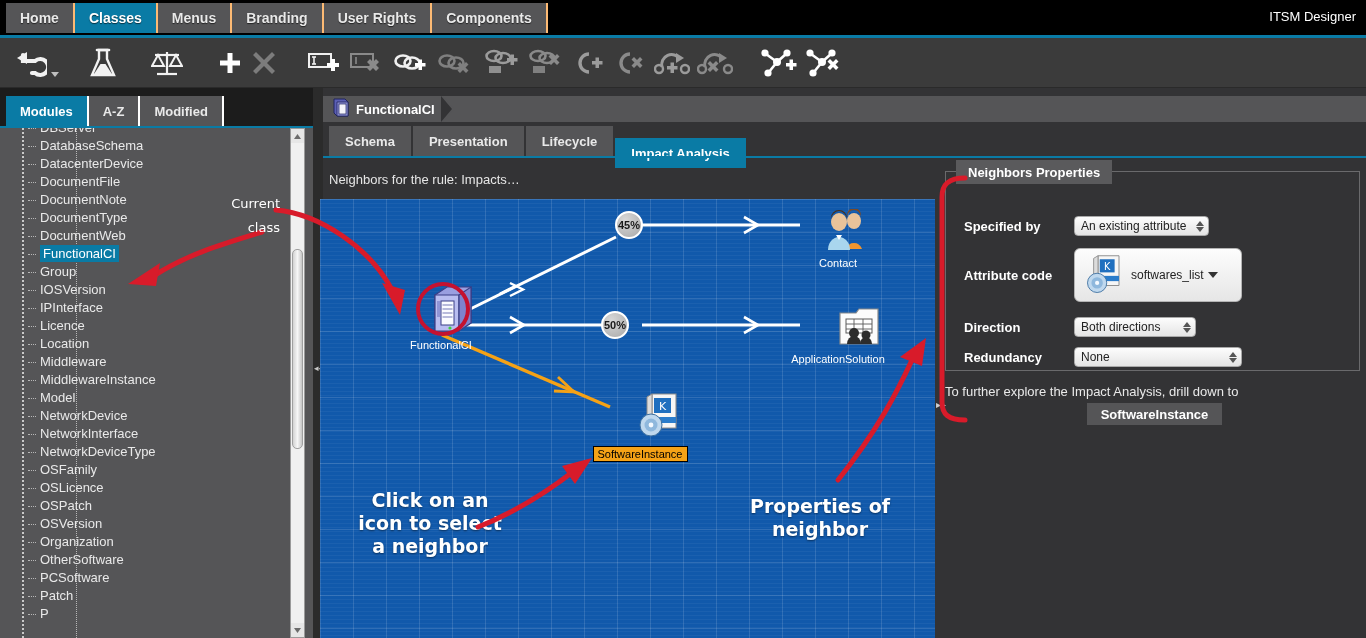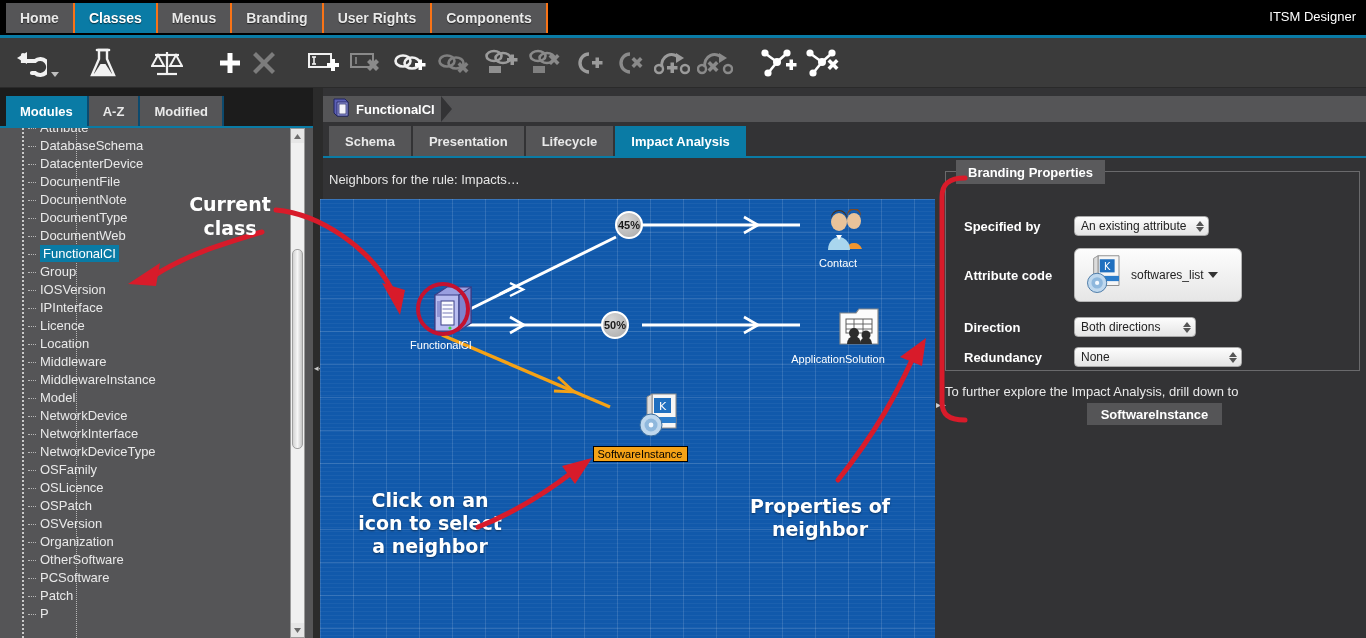--- a/index.html
+++ b/index.html
@@ -12,21 +12,21 @@
 
   
   .topbar {
     position: absolute; left:0; top:0; width:1366px; height:35px;
     background:#000;
   }
   .menu-tabs { position:absolute; left:6px; top:3px; display:flex; }
   .menu-tab {
     height:30px; padding:0 14px; display:flex; align-items:center;
     background:#555557; color:#e9e9e9; font-size:14px; font-weight:bold;
-    border-right:2px solid #f97316; cursor:pointer;
+    border-right:2px solid #fdba74; cursor:pointer;
     text-shadow: 0 1px 1px rgba(0,0,0,.6);
   }
   .menu-tab.active { background:#0a7ba5; color:#fff; }
   .app-title {
     position:absolute; right:10px; top:9px;
     color:#ffffff; font-size:13px; font-weight:normal;
   }
   .accent-line {
     position:absolute; left:0; top:35px; width:1366px; height:3px;
     background:#0a7ba5;
@@ -49,21 +49,21 @@
 
   
   .sidebar {
     position:absolute; left:0; top:88px; width:313px; height:550px;
     background:#1c1c1c;
   }
   .side-tabs { position:absolute; left:6px; top:8px; display:flex; }
   .side-tab {
     height:30px; padding:0 14px; display:flex; align-items:center;
     background:#555557; color:#e9e9e9; font-size:13px; font-weight:bold;
-    border-right:2px solid #0c4a6e; cursor:pointer;
+    border-right:2px solid #ffffff; cursor:pointer;
   }
   .side-tab.active { background:#0a7ba5; color:#fff; }
   .side-accent {
     position:absolute; left:0; top:38px; width:313px; height:2px;
     background:#0a7ba5;
   }
   .tree-wrap {
     position:absolute; left:0; top:40px; width:313px; height:510px;
     background:#555557; overflow:hidden;
   }
@@ -140,21 +140,21 @@
     position:absolute; left:120px; top:0; width:0; height:0;
     border-top:13px solid transparent; border-bottom:13px solid transparent;
     border-left:11px solid #555557;
   }
   .main-tabs { position:absolute; left:6px; top:38px; display:flex; }
   .main-tab {
     height:30px; padding:0 16px; display:flex; align-items:center;
     background:#555557; color:#e9e9e9; font-size:13px; font-weight:bold;
     border-right:2px solid #333335; cursor:pointer;
   }
-  .main-tab.active { background:#0a7ba5; color:#fff; }
+  .main-tab.active { background:#0a7ba5; color:#fff;margin-top:12px; }
   .main-accent {
     position:absolute; left:0; top:68px; width:1043px; height:2px;
     background:#0a7ba5;
   }
   .rule-label {
     position:absolute; left:6px; top:84px;
     color:#e6e6e6; font-size:13px;
   }
 
   
@@ -189,22 +189,22 @@
     color:#1a1a1a; font-size:11px; font-weight:bold;
     display:flex; align-items:center; justify-content:center;
   }
   .annot {
     position:absolute; color:#ffffff; font-weight:bold;
     font-size:19px; line-height:23px; text-align:center;
     font-family:"DejaVu Sans", sans-serif;
     text-shadow:0 1px 2px rgba(0,0,0,.45);
   }
   .annot-dark {
-    position:absolute; color:#ffffff; font-weight:bold;
-    font-size:19px; line-height:24px; text-align:center;
+    position:absolute; color:#ffffff; font-weight:normal;
+    font-size:13px; line-height:24px; text-align:right;
     font-family:"DejaVu Sans", sans-serif;
   }
 
   
   .props-panel {
     position:absolute; left:622px; top:83px; width:415px; height:200px;
     border:1px solid #6a6a6c;
   }
   .props-legend {
     position:absolute; left:10px; top:-12px; height:24px;
@@ -433,21 +433,21 @@
       <div class="side-tab">A-Z</div>
       <div class="side-tab">Modified</div>
     </div>
   <div class="side-accent"></div>
 
   <div class="tree-wrap">
     <div class="tree-scroll-area">
       <div class="tree-vline"></div>
       <div class="tree-vline2"></div>
       <div class="tree-list" id="tree-list">
-          <div class="tree-item"><span class="lbl">Attribute</span></div>
+          <div class="tree-item"><span class="lbl">DBServer</span></div>
           <div class="tree-item"><span class="lbl">DatabaseSchema</span></div>
           <div class="tree-item"><span class="lbl">DatacenterDevice</span></div>
           <div class="tree-item"><span class="lbl">DocumentFile</span></div>
           <div class="tree-item"><span class="lbl">DocumentNote</span></div>
           <div class="tree-item"><span class="lbl">DocumentType</span></div>
           <div class="tree-item"><span class="lbl">DocumentWeb</span></div>
           <div class="tree-item selected"><span class="lbl">FunctionalCI</span></div>
           <div class="tree-item"><span class="lbl">Group</span></div>
           <div class="tree-item"><span class="lbl">IOSVersion</span></div>
           <div class="tree-item"><span class="lbl">IPInterface</span></div>
@@ -620,21 +620,21 @@
       <div>a neighbor</div>
     </div>
 
     <div class="annot" style="left:400px; top:296px; width:200px;">
       <div>Properties of</div>
       <div>neighbor</div>
     </div>
   </div>
 
   <div class="props-panel">
-    <div class="props-legend">Branding Properties</div>
+    <div class="props-legend">Neighbors Properties</div>
 
     <div class="prop-row" style="left:18px; top:44px;">
       <div class="prop-label">Specified by</div>
       <div class="select-box" style="width:135px;">
         <span>An existing attribute</span>
         <span class="spinner">
             <i class="up"></i>
             <i class="dn"></i>
           </span>
       </div>

